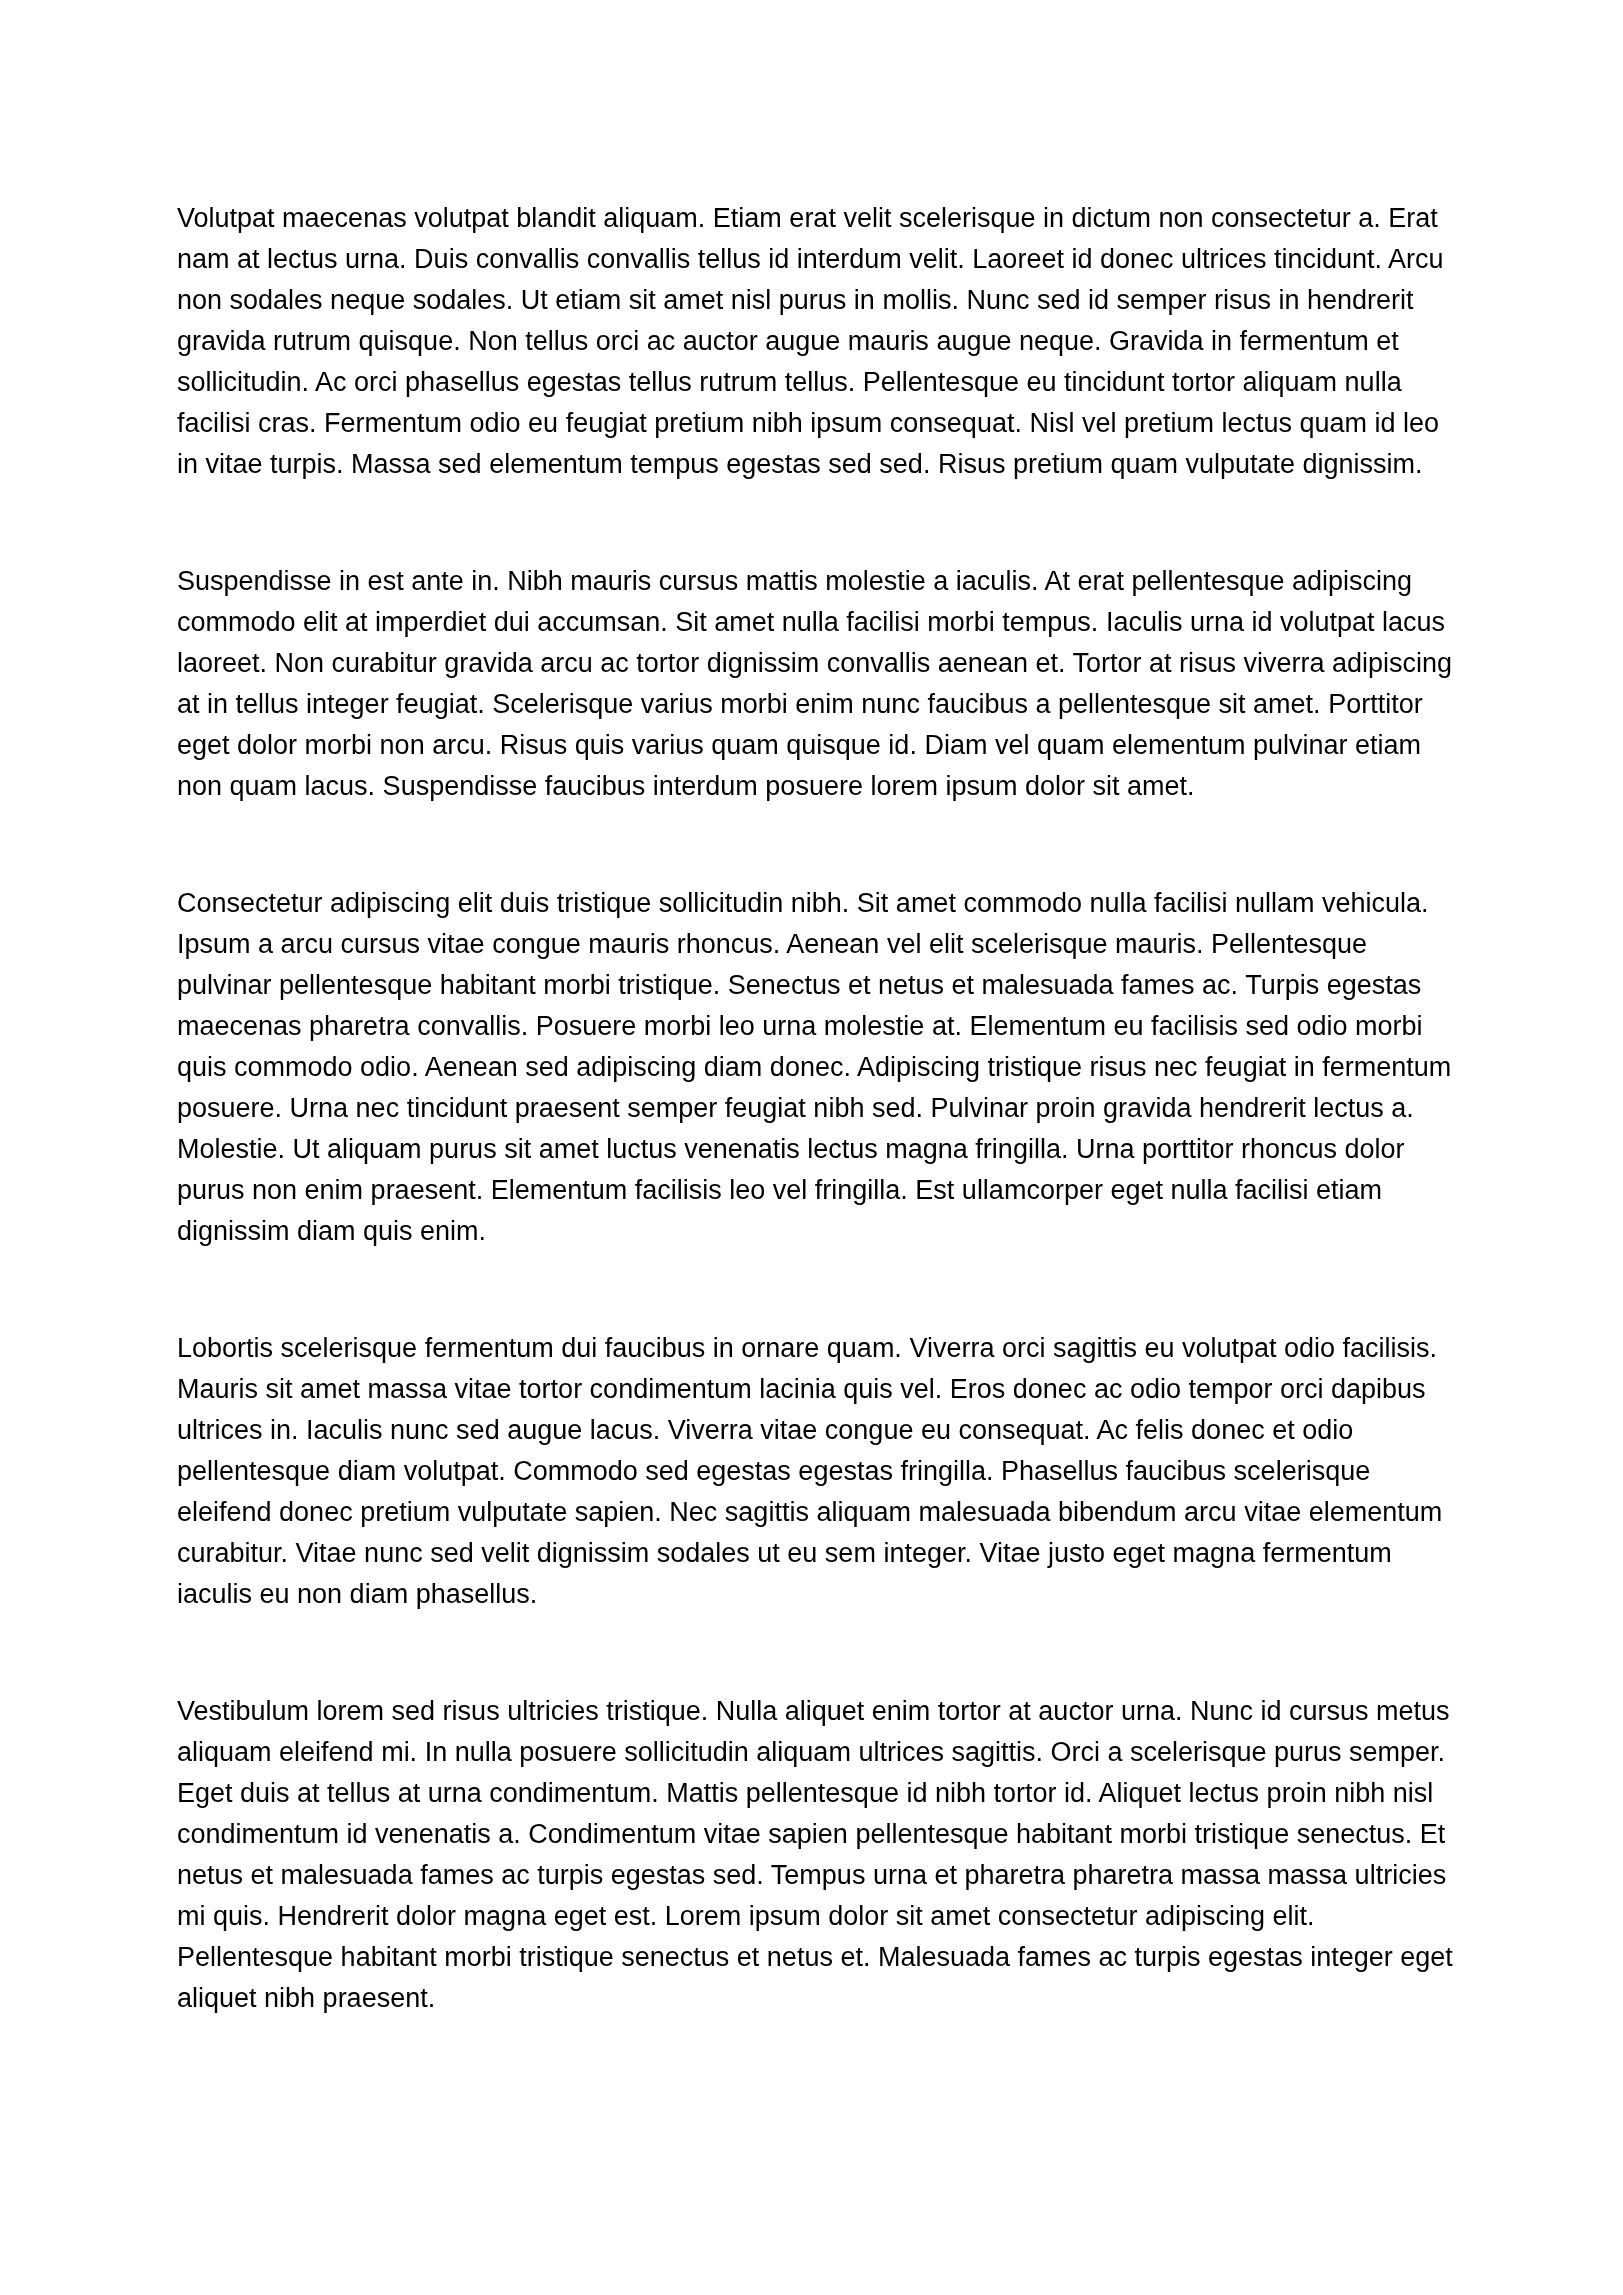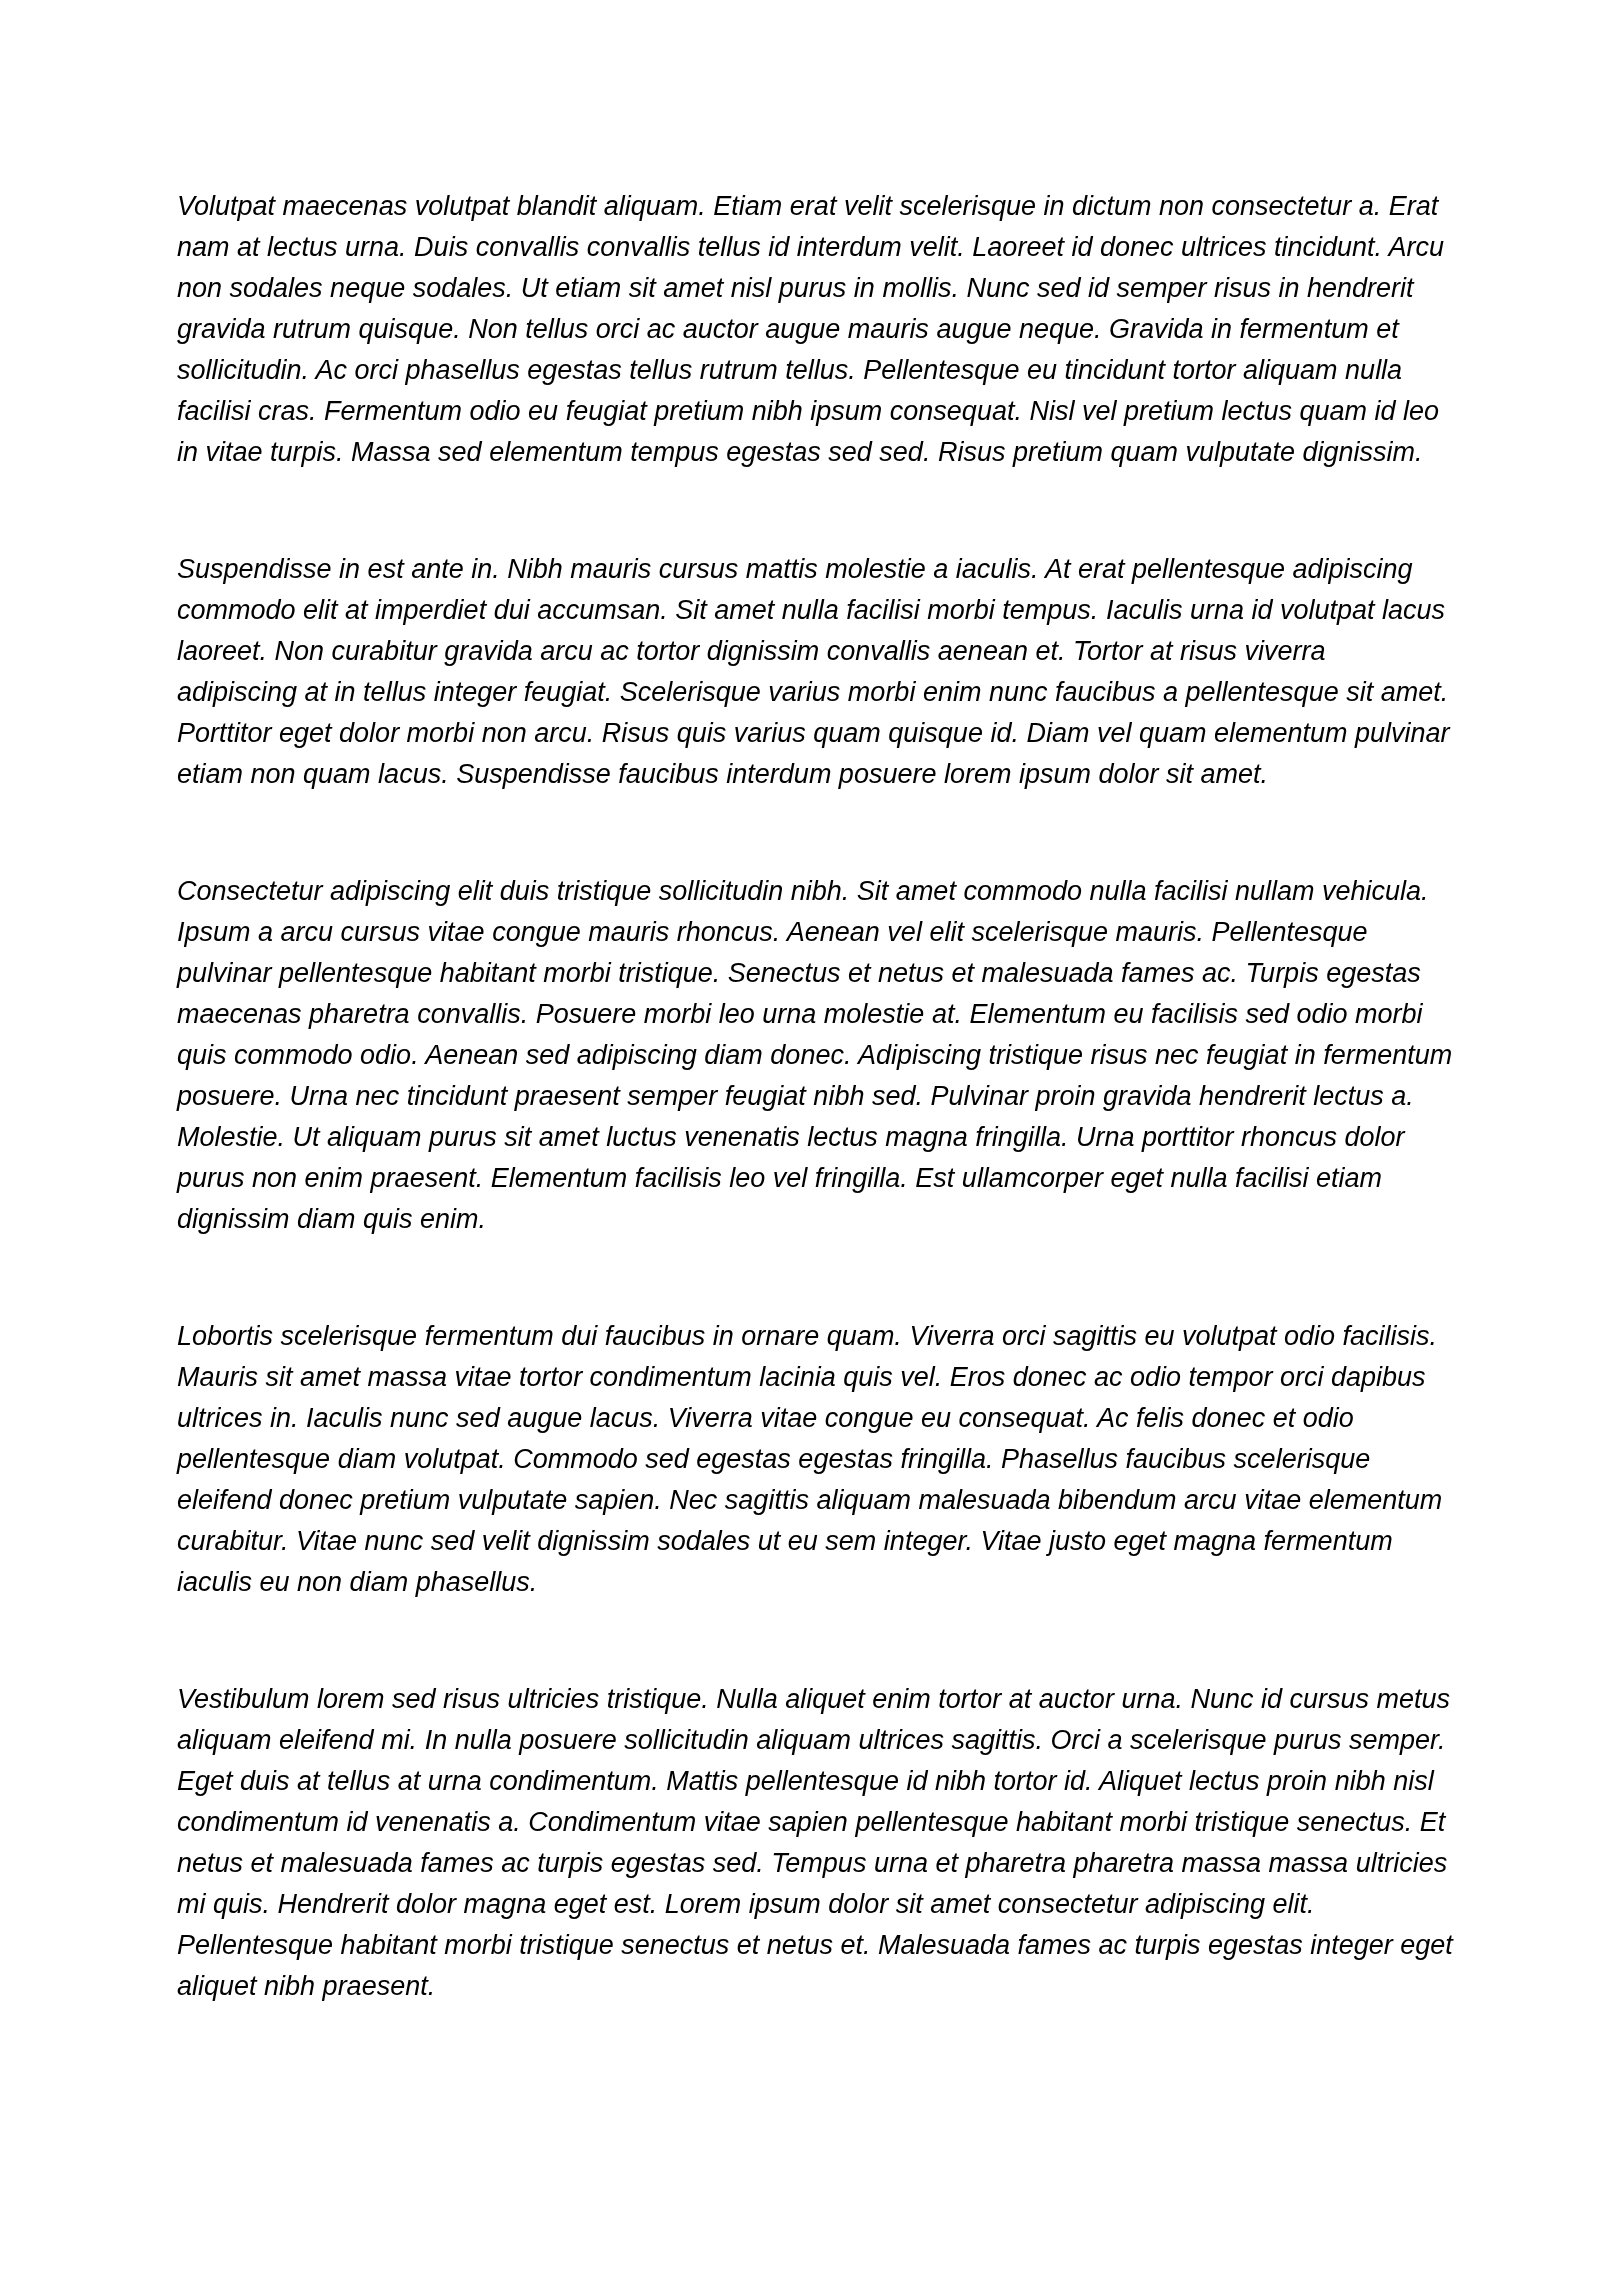--- a/index.html
+++ b/index.html
@@ -15,28 +15,27 @@
     overflow: hidden;
     font-family: "Liberation Sans", sans-serif;
   }
   .content {
     position: absolute;
     left: 177px;
     top: 186px;
     width: 1276px;
   }
   .content p {
-    margin: 0 0 76px 0;
+    margin: 12px 0 76px 0;
     font-size: 27px;
     line-height: 41px;
     color: #000000;
     text-align: left;
     letter-spacing: 0px;
     word-spacing: 0px;
-    font-style: italic;
   }
 </style>
 </head>
 <body>
 
 <div class="page">
   <div class="content">
     <p>Volutpat maecenas volutpat blandit aliquam. Etiam erat velit scelerisque in dictum non consectetur a. Erat nam at lectus urna. Duis convallis convallis tellus id interdum velit. Laoreet id donec ultrices tincidunt. Arcu non sodales neque sodales. Ut etiam sit amet nisl purus in mollis. Nunc sed id semper risus in hendrerit gravida rutrum quisque. Non tellus orci ac auctor augue mauris augue neque. Gravida in fermentum et sollicitudin. Ac orci phasellus egestas tellus rutrum tellus. Pellentesque eu tincidunt tortor aliquam nulla facilisi cras. Fermentum odio eu feugiat pretium nibh ipsum consequat. Nisl vel pretium lectus quam id leo in vitae turpis. Massa sed elementum tempus egestas sed sed. Risus pretium quam vulputate dignissim.</p>
     <p>Suspendisse in est ante in. Nibh mauris cursus mattis molestie a iaculis. At erat pellentesque adipiscing commodo elit at imperdiet dui accumsan. Sit amet nulla facilisi morbi tempus. Iaculis urna id volutpat lacus laoreet. Non curabitur gravida arcu ac tortor dignissim convallis aenean et. Tortor at risus viverra adipiscing at in tellus integer feugiat. Scelerisque varius morbi enim nunc faucibus a pellentesque sit amet. Porttitor eget dolor morbi non arcu. Risus quis varius quam quisque id. Diam vel quam elementum pulvinar etiam non quam lacus. Suspendisse faucibus interdum posuere lorem ipsum dolor sit amet.</p>
     <p>Consectetur adipiscing elit duis tristique sollicitudin nibh. Sit amet commodo nulla facilisi nullam vehicula. Ipsum a arcu cursus vitae congue mauris rhoncus. Aenean vel elit scelerisque mauris. Pellentesque pulvinar pellentesque habitant morbi tristique. Senectus et netus et malesuada fames ac. Turpis egestas maecenas pharetra convallis. Posuere morbi leo urna molestie at. Elementum eu facilisis sed odio morbi quis commodo odio. Aenean sed adipiscing diam donec. Adipiscing tristique risus nec feugiat in fermentum posuere. Urna nec tincidunt praesent semper feugiat nibh sed. Pulvinar proin gravida hendrerit lectus a. Molestie. Ut aliquam purus sit amet luctus venenatis lectus magna fringilla. Urna porttitor rhoncus dolor purus non enim praesent. Elementum facilisis leo vel fringilla. Est ullamcorper eget nulla facilisi etiam dignissim diam quis enim.</p>

